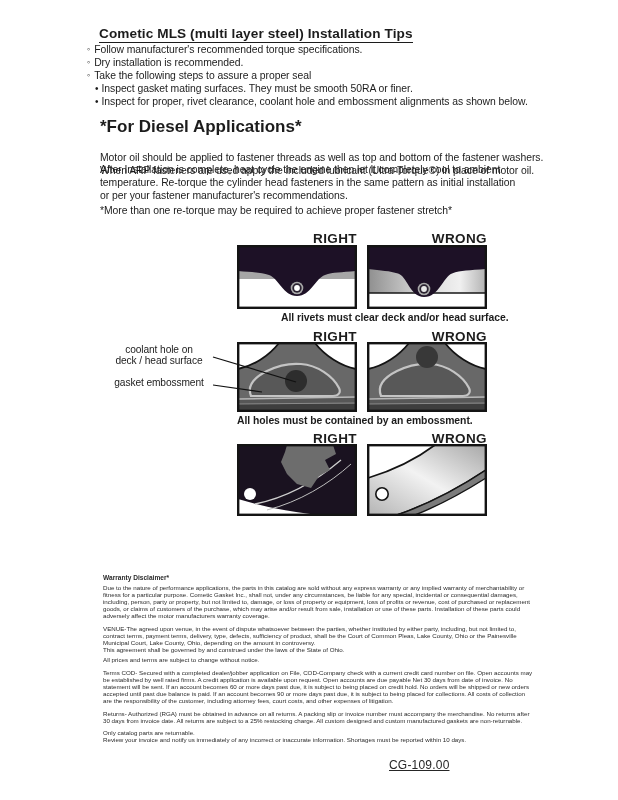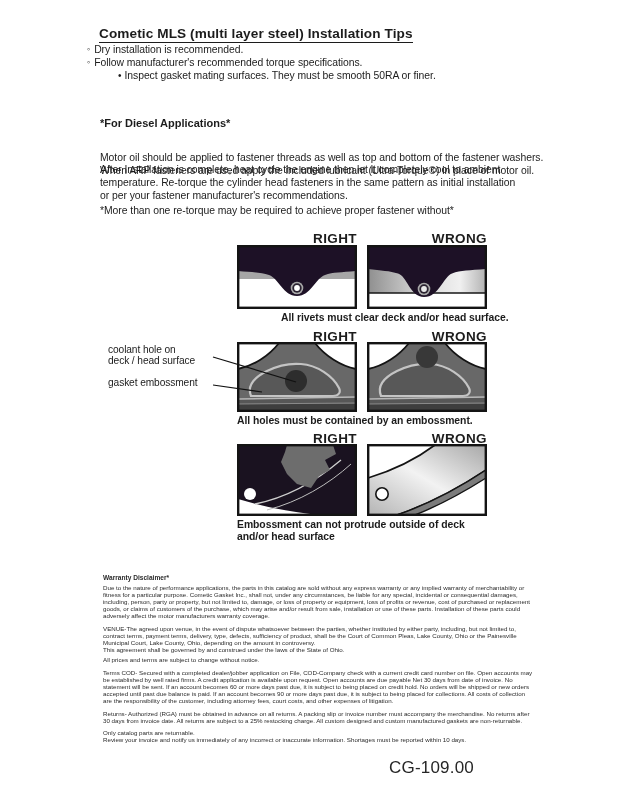--- a/index.html
+++ b/index.html
@@ -8,59 +8,61 @@
     font-family:"Liberation Sans",sans-serif;color:#1c1c1c;overflow:hidden;
   }
   .abs{position:absolute;}
   .title{
     left:99px;top:26px;font-size:13.6px;font-weight:bold;letter-spacing:.1px;
     border-bottom:1.6px solid #1c1c1c;padding-bottom:1px;white-space:nowrap;
   }
   .bullets{left:87px;top:44px;font-size:10.4px;line-height:12.9px;letter-spacing:-.05px;}
   .bul{white-space:nowrap;}
   .bul.l1::before{content:"\25E6";font-size:9px;margin-right:4px;position:relative;top:-1px;}
-  .bul.l2{margin-left:31px;}
+  .bul.l2{margin-left:8px;}
   .bul.l2::before{content:"\2022";font-size:10px;margin-right:3px;}
-  .diesel-head{left:100px;top:117px;font-size:11px;font-weight:bold;}
+  .diesel-head{left:100px;top:117px;font-size:17px;font-weight:bold;}
   .para{left:100px;top:0;width:500px;font-size:10.4px;line-height:12.9px;
         letter-spacing:-.05px;white-space:pre-line;}
   .p1{top:152px;} .p2{top:164px;} .p3{top:205px;}
   .fig-label{width:120px;text-align:right;font-size:13.5px;font-weight:bold;
              letter-spacing:.4px;white-space:nowrap;}
   .fig-box{width:120px;}
   .fig-box svg{display:block;}
   .caption{left:237px;font-size:10.4px;font-weight:bold;letter-spacing:-.05px;
            white-space:pre-line;line-height:11.8px;}
-  .anno{width:102px;text-align:left;font-size:10.2px;line-height:11.3px;
+  .anno{width:102px;text-align:center;font-size:10.2px;line-height:11.3px;
         letter-spacing:-.1px;white-space:pre-line;}
   .legal{font-size:6.2px;line-height:7px;width:514px;left:103px;
          letter-spacing:0;color:#2b2b2b;white-space:pre-line;}
   .legal-head{left:103px;top:574px;font-size:6.6px;font-weight:bold;color:#2b2b2b;}
-  .doc-code{left:389px;top:758px;font-size:17px;color:#262626;letter-spacing:.2px;}
+  .doc-code{left:389px;top:758px;font-size:12px;color:#262626;letter-spacing:.2px;text-decoration:underline;}
 </style>
 </head>
 <body>
 
 <div class="page">
 
   <div class="abs title">Cometic MLS (multi layer steel) Installation Tips</div>
 
   <div class="abs bullets">
+    <div class="bul l1">Follow manufacturer's recommended torque specifications.</div>
     <div class="bul l1">Dry installation is recommended.</div>
-    <div class="bul l1">Follow manufacturer's recommended torque specifications.</div>
+    <div class="bul l1">Take the following steps to assure a proper seal</div>
     <div class="bul l2">Inspect gasket mating surfaces.  They must be smooth 50RA or finer.</div>
+    <div class="bul l2">Inspect for proper, rivet clearance, coolant hole and embossment alignments as shown below.</div>
   </div>
 
   <div class="abs diesel-head">*For Diesel Applications*</div>
   <div class="abs para p1">Motor oil should be applied to fastener threads as well as top and bottom of the fastener washers.
 When ARP fasteners are used apply the included lubricant (Ultra-Torque®) in place of motor oil.</div>
   <div class="abs para p2">After Installation is complete, heat cycle the engine then let it completely cool to ambient
 temperature. Re-torque the cylinder head fasteners in the same pattern as initial installation
 or per your fastener manufacturer's recommendations.</div>
-  <div class="abs para p3">*More than one re-torque may be required to achieve proper fastener without*</div>
+  <div class="abs para p3">*More than one re-torque may be required to achieve proper fastener stretch*</div>
 
   <div class="abs fig-label" style="left:237px;top:231px;">RIGHT</div>
   <div class="abs fig-label" style="left:367px;top:231px;">WRONG</div>
 
   <div class="abs fig-box" style="left:237px;top:245px;">
     <svg width="120" height="64" viewBox="0 0 120 64">
       <rect x="0" y="0" width="120" height="64" fill="#ffffff"></rect>
       <rect x="1" y="26" width="118" height="10" fill="#a6a6a6"></rect>
       <rect x="1" y="34" width="118" height="29" fill="#ffffff"></rect>
       <path d="M1,1 H119 V26 C104,27.5 96,27 88,30 C78,33.5 74,51 60,51 C46,51 42,33.5 32,30 C24,27 16,27.5 1,26 Z" fill="#1d1126"></path>
@@ -163,22 +165,20 @@
           <stop offset="1" stop-color="#a8a8a8"></stop>
         </linearGradient>
       </defs>
       <rect x="0" y="0" width="120" height="72" fill="#ffffff"></rect>
       <path d="M1,34 C24,27 48,16 68,1 L119,1 L119,26 C92,44 62,60 30,71 L1,71 Z" fill="url(#gw3)" stroke="#141414" stroke-width="1.6"></path>
       <path d="M119,26 C92,44 62,60 30,71 L48,71 C76,60 100,46 119,34 Z" fill="#7c7c7c" stroke="#141414" stroke-width="1.4"></path>
       <circle cx="15" cy="50" r="6.2" fill="#ffffff" stroke="#141414" stroke-width="1.6"></circle>
       <rect x="1.2" y="1.2" width="117.6" height="69.6" fill="none" stroke="#141414" stroke-width="2.4"></rect>
     </svg>
   </div>
-  <div class="abs caption" style="top:519px;">Embossment can not protrude outside of deck
-and/or head surface</div>
 
   <div class="abs legal-head">Warranty Disclaimer*</div>
   <div class="abs legal" style="top:584px;">Due to the nature of performance applications, the parts in this catalog are sold without any express warranty or any implied warranty of merchantability or
 fitness for a particular purpose.  Cometic Gasket Inc., shall not, under any circumstances, be liable for any special, incidental or consequential damages,
 including, person, party or property, but not limited to, damage, or loss of property or equipment, loss of profits or revenue, cost of purchased or replacement
 goods, or claims of customers of the purchase, which may arise and/or result from sale, installation or use of these parts.  Installation of these parts could
 adversely affect the motor manufacturers warranty coverage.</div>
   <div class="abs legal" style="top:625px;">VENUE-The agreed upon venue, in the event of dispute whatsoever between the parties, whether instituted by either party, including, but not limited to,
 contract terms, payment terms, delivery, type, defects, sufficiency of product, shall be the Court of Common Pleas, Lake County, Ohio or the Painesville
 Municipal Court, Lake County, Ohio, depending on the amount in controversy.

